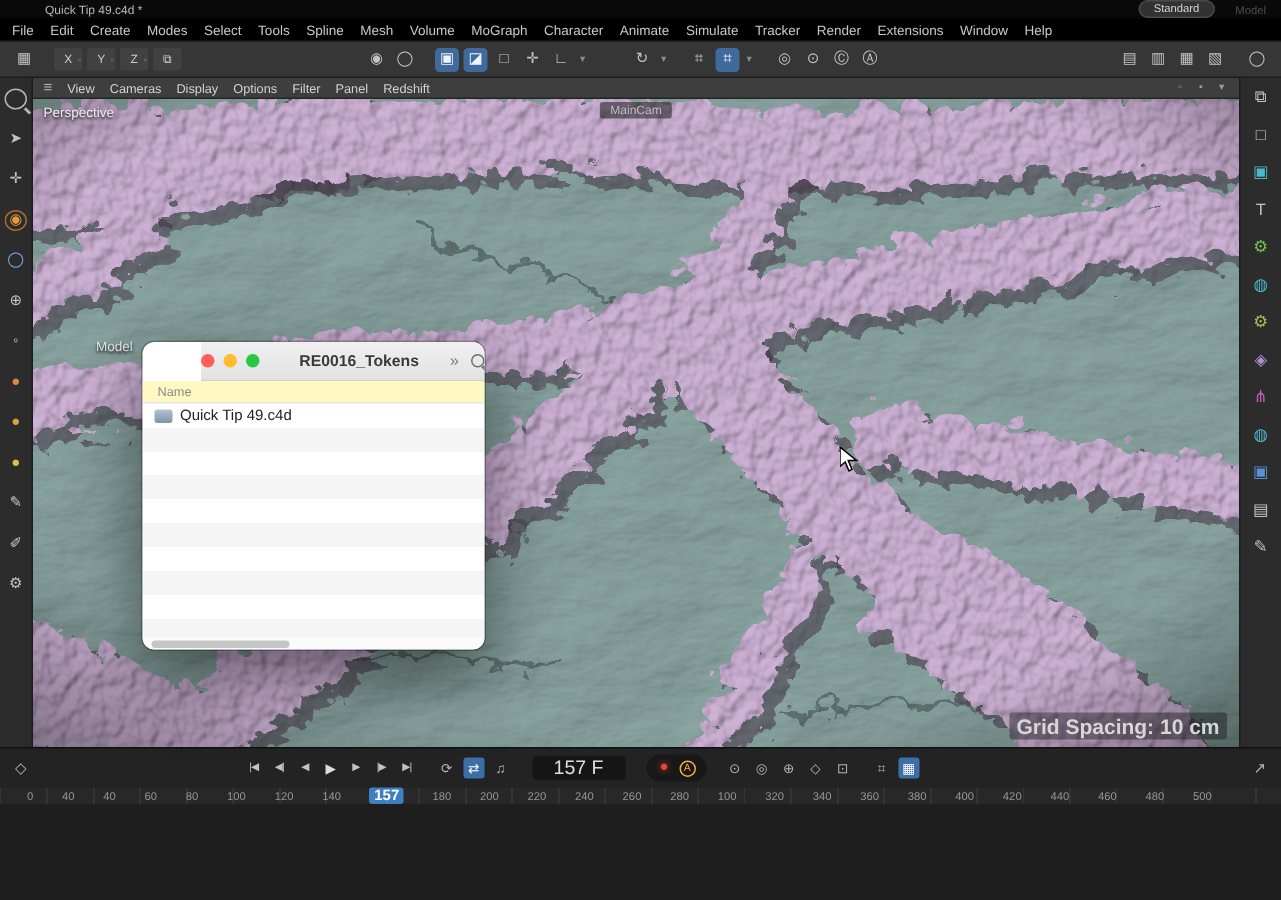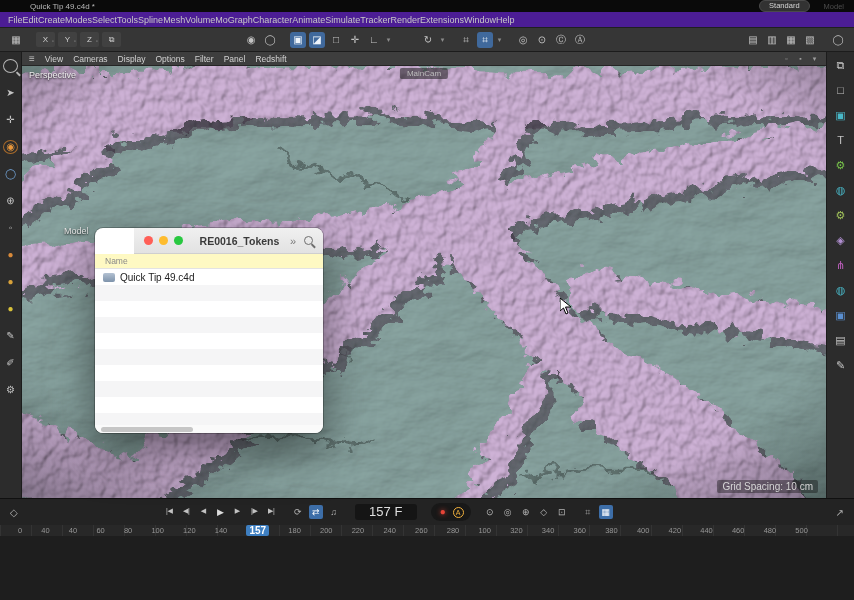--- a/index.html
+++ b/index.html
@@ -9,22 +9,22 @@
 
   
   .titlebar { height:12px; background:#0a0a0a; display:flex; align-items:center;
     padding:0 10px 0 30px; color:#b8b8b8; font-size:8px; flex:0 0 auto; }
   .titlebar .spacer { flex:1; }
   .layout-pill { background:#323232; border:1px solid #4a4a4a; border-radius:6px;
     padding:0 9px; color:#d6d6d6; font-size:7.5px; line-height:10px; }
   .layout-faded { color:#4d4d4d; font-size:7.5px; margin-left:14px; }
 
   
-  .menubar { height:16px; background:#4c1d95; display:flex; align-items:center;
-    padding:0 8px; border-bottom:1px solid #202020; flex:0 0 auto; }
+  .menubar { height:16px; background:#000000; display:flex; align-items:center;
+    gap:11px; padding:0 8px; border-bottom:1px solid #202020; flex:0 0 auto; }
   .menu-item { color:#c7c7c7; font-size:9px; cursor:default; }
 
   
   .toolbar { height:24px; background:#363636; display:flex; align-items:center;
     gap:12px; padding:0 8px; border-bottom:1px solid #1c1c1c; flex:0 0 auto; }
   .tbgroup { display:flex; align-items:center; gap:3px; }
   .icon { min-width:16px; height:16px; line-height:16px; text-align:center;
     color:#c3c3c3; font-size:10px; border-radius:3px; display:inline-block; }
   .icon.active { background:#40699c; color:#eef4fb; }
   .icon.tiny { min-width:7px; font-size:7px; color:#8b8b8b; }
@@ -57,32 +57,32 @@
   .vmenu .menu-item { font-size:8.5px; color:#d2d2d2; }
   .vmenu .hamburger { color:#bdbdbd; font-size:10px; }
   .vmenu-right { margin-left:auto; display:flex; gap:5px; }
   .vmenu-right .icon { min-width:9px; height:10px; line-height:10px; font-size:7px; color:#9d9d9d; }
   .canvas { flex:1; position:relative; overflow:hidden; background:#0c4a6e; }
   .canvas svg.render { position:absolute; inset:0; width:100%; height:100%; }
   .vp-label-perspective { position:absolute; left:7px; top:4px; color:#ececec;
     font-size:9px; text-shadow:0 1px 2px rgba(0,0,0,.9); }
   .vp-label-maincam { position:absolute; left:50%; top:2px; transform:translateX(-50%);
     color:#bdbdbd; font-size:8px; background:rgba(25,25,25,.55); padding:1px 7px; border-radius:2px; }
-  .vp-grid-spacing { position:absolute; right:8px; bottom:5px; color:#d6d6d6; font-size:10px;
-    background:rgba(15,15,15,.4); padding:1px 5px; border-radius:2px; }
+  .vp-grid-spacing { position:absolute; right:8px; bottom:5px; color:#d6d6d6; font-size:14px;
+    background:rgba(15,15,15,.4); padding:1px 5px; border-radius:2px;font-weight:bold; }
   .rotate-tip { position:absolute; color:#e6e6e6; font-size:9px;
     text-shadow:0 1px 2px rgba(0,0,0,.9); z-index:5; }
   .mouse-cursor { position:absolute; z-index:6; }
 
   
   .finder { position:absolute; left:95px; top:228px; width:228px; height:205px;
     background:#ffffff; border-radius:8px; box-shadow:0 18px 45px rgba(0,0,0,.5),0 0 0 1px rgba(0,0,0,.25);
     z-index:20; display:flex; flex-direction:column; overflow:hidden; }
   .finder-titlebar { height:26px; background:linear-gradient(#f0f0f0,#e2e2e2);
-    border-bottom:1px solid #cfcfcf; display:flex; align-items:center; padding:0 10px;margin-left:39px; }
+    border-bottom:1px solid #cfcfcf; display:flex; align-items:center; padding:0 0;margin-left:39px; }
   .traffic { display:flex; gap:6px; margin-right:10px; }
   .tl { width:9px; height:9px; border-radius:50%; display:inline-block; }
   .tl.red { background:#ff5f57; } .tl.yellow { background:#febc2e; } .tl.green { background:#28c840; }
   .finder-title { flex:1; text-align:center; font-size:10.5px; color:#3a3a3a; font-weight:bold; }
   .chev { color:#7a7a7a; font-size:11px; margin:0 8px 0 4px; }
   .finder .mag { border-color:#6e6e6e; } .finder .mag::after { background:#6e6e6e; }
   .finder-colhead { height:15px; background:#fef9c3; border-bottom:1px solid #e3e3e3;
     display:flex; align-items:center; padding-left:10px; font-size:8.5px; color:#8a8a8a; }
   .finder-list { flex:1; background:repeating-linear-gradient(180deg,#ffffff 0 16px,#f5f5f6 16px 32px); }
   .file-row { height:16px; display:flex; align-items:center; gap:5px; padding-left:8px; }

